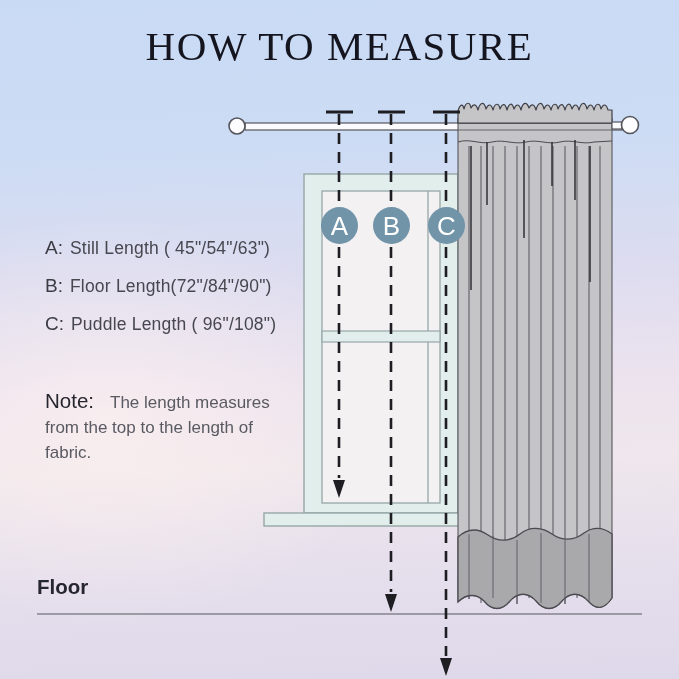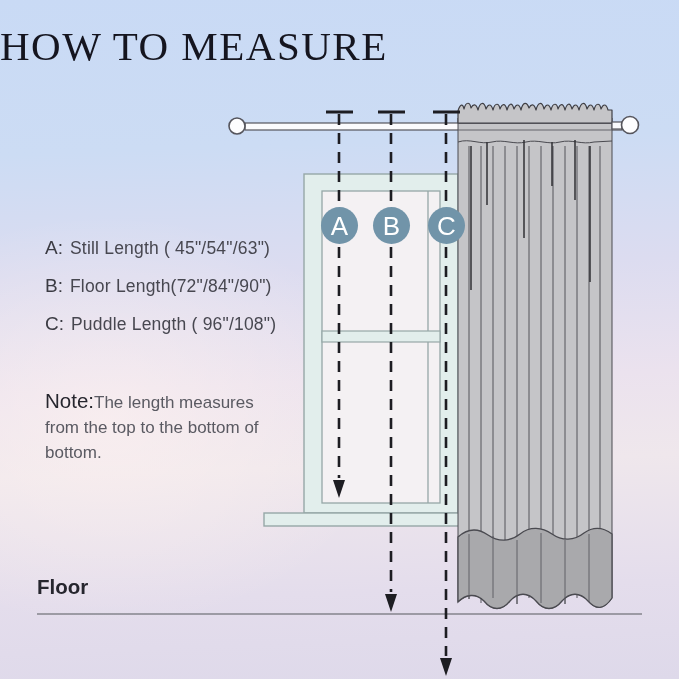--- a/index.html
+++ b/index.html
@@ -5,31 +5,31 @@
   html,body{margin:0;padding:0;background:#fff;}
   .stage{
     position:relative;width:679px;height:679px;overflow:hidden;
     font-family:"Liberation Sans",sans-serif;
     background:
       radial-gradient(58% 42% at 16% 62%, rgba(255,243,240,0.60), rgba(255,243,240,0) 72%),
       linear-gradient(178deg, var(--bg-top,#c9daf5) 0%, #ccdcf4 22%, #dcdcf0 40%,
         #ebe2ee 56%, var(--bg-mid,#efe7ec) 68%, #e4ddec 86%, var(--bg-bottom,#ded9ea) 100%);
   }
   .title{
-    position:absolute;top:22px;left:0;width:100%;text-align:left;
+    position:absolute;top:22px;left:0;width:100%;text-align:center;
     font-family:"Liberation Serif",serif;font-weight:400;
     font-size:41px;letter-spacing:1.5px;color:#15151f;white-space:nowrap;
   }
   .illustration{position:absolute;left:0;top:0;}
   .measure-row{position:absolute;left:45px;white-space:nowrap;}
   .measure-row .prefix{font-size:19px;color:#3b3b43;margin-right:7px;}
   .measure-row .mtext{font-size:17.5px;color:#474750;letter-spacing:0.2px;}
   .row-a{top:237px;} .row-b{top:275px;} .row-c{top:313px;}
   .note{position:absolute;left:45px;top:388px;width:250px;line-height:25px;}
-  .note .note-label{font-size:20.5px;color:#26262e;margin-right:0;}
+  .note .note-label{font-size:20.5px;color:#26262e;margin-right:16px;}
   .note .note-text{font-size:17px;color:#5a5a62;text-align:right;}
   .floor-label{position:absolute;left:37px;top:575px;font-size:20.5px;color:#26262e;font-weight:bold;}
   .marker{
     position:absolute;width:37px;height:37px;border-radius:50%;
     background:var(--marker-fill,#7194a9);
     color:var(--marker-letter,#ffffff);
     display:flex;align-items:center;justify-content:center;
     font-size:26px;font-weight:400;line-height:1;
   }
   .marker-a{left:321px;top:207px;}
@@ -161,18 +161,18 @@
   </div>
   <div class="measure-row row-b">
     <span class="prefix">B:</span><span class="mtext">Floor Length(72"/84"/90")</span>
   </div>
   <div class="measure-row row-c">
     <span class="prefix">C:</span><span class="mtext">Puddle Length ( 96"/108")</span>
   </div>
 
   <div class="note">
     <span class="note-label">Note:</span><span class="note-text">The length measures</span><br>
-    <span class="note-text">from the top to the bottom of bottom.</span>
+    <span class="note-text">from the top to the length of fabric.</span>
   </div>
 
   <div class="floor-label">Floor</div>
 
 </div>
 
 </body></html>

